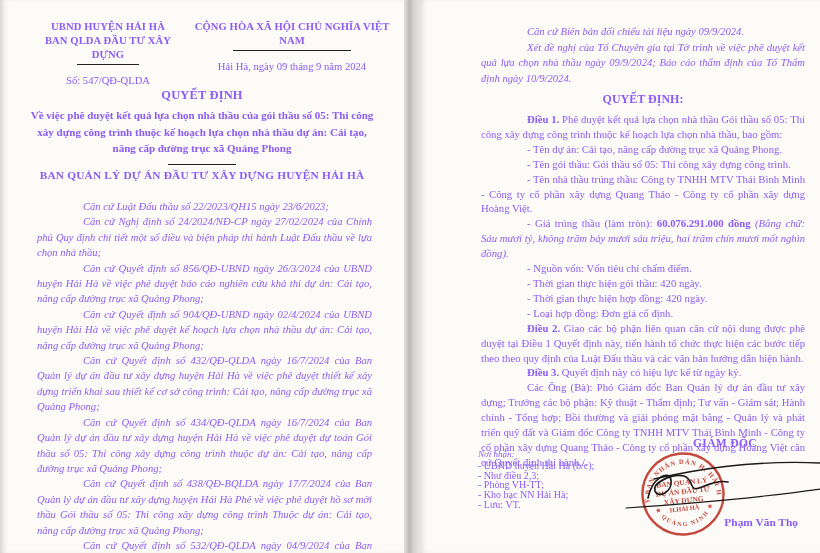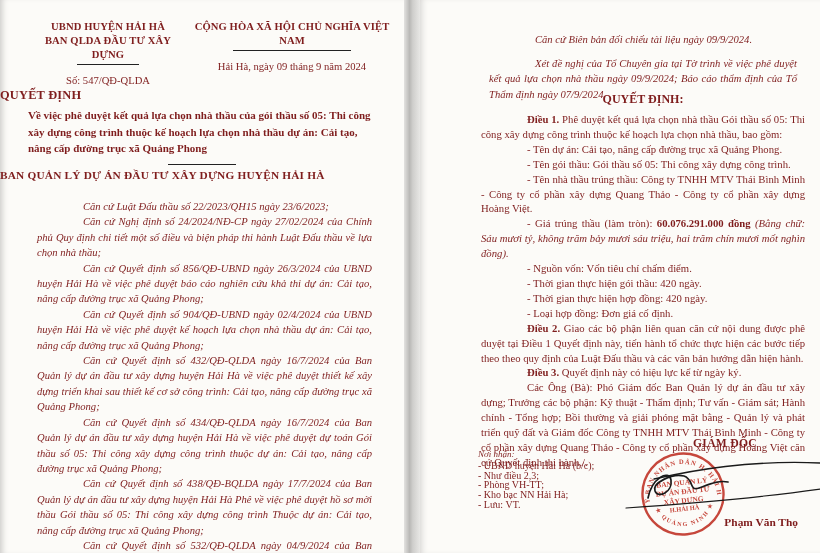--- a/index.html
+++ b/index.html
@@ -10,54 +10,54 @@
   }
   .scan{
     position:relative;
     width:820px;height:553px;
     overflow:hidden;
     background:#dddcda;
   }
   .page{
     position:absolute;top:0;height:553px;
     background:#fcfbf8;
-    color:#7f1d1d;
+    color:#8b5cf6;
   }
   .page-left{left:0;width:404px;box-shadow:inset 6px 0 6px -4px #c9c8c6;}
   .page-gap{
     position:absolute;top:0;left:404px;width:16px;height:553px;
     background:linear-gradient(90deg,#e3e2e0 0%,#b9b8b6 35%,#cfcecc 55%,#e8e7e5 100%);
   }
   .page-right{left:420px;width:400px;box-shadow:inset 5px 0 7px -4px #cfcecc;}
 
   
   .hdr-col{position:absolute;text-align:center;line-height:14px;}
   .hdr-left{top:20px;left:28px;width:160px;}
   .hdr-right{top:20px;left:192px;width:200px;}
   .hdr-b{font-weight:bold;font-size:10.6px;letter-spacing:.1px;}
   .hdr-b2{font-weight:bold;font-size:10.9px;}
   .hdr-rule{height:0;border-top:1.1px solid #222;margin:2px auto 0 auto;}
   .hdr-num{font-size:10.6px;margin-top:9px;}
   .hdr-date{font-size:10.6px;margin-top:9px;}
 
   
-  .title-block{position:absolute;top:88px;left:0;width:100%;text-align:left;}
+  .title-block{position:absolute;top:88px;left:0;width:100%;text-align:center;}
   .doc-title{font-weight:bold;font-size:12.4px;letter-spacing:.2px;}
   .doc-subject{font-weight:bold;font-size:11px;line-height:16.5px;width:348px;margin:4px auto 0 auto;}
   .title-rule{width:68px;border-top:1.3px solid #222;margin:7px auto 0 auto;height:0;}
   .issuer{font-weight:bold;font-size:11.3px;margin-top:4px;letter-spacing:.2px;}
 
   
   .recitals{position:absolute;top:199px;left:37px;width:335px;}
   .recital{
     margin:0;font-style:italic;font-size:10.6px;line-height:15.4px;
     text-align:justify;text-indent:46px;
   }
   .r-recitals{position:absolute;top:24px;left:61px;width:324px;}
-  .r-recital{margin:8px;font-style:italic;font-size:10.6px;line-height:15.6px;text-align:justify;text-indent:46px;font-family:Liberation Serif, serif;}
+  .r-recital{margin:0;font-style:italic;font-size:10.6px;line-height:15.6px;text-align:justify;text-indent:46px;font-family:Liberation Serif, serif;}
   .decision-heading{position:absolute;top:92px;left:61px;width:324px;text-align:center;font-weight:bold;font-size:12px;}
   .r-body{position:absolute;top:112px;left:61px;width:324px;}
   .body-p{margin:0;font-size:10.7px;line-height:14.9px;text-align:justify;text-indent:46px;font-family:Liberation Serif, serif;}
   .body-p .art{font-weight:bold;}
   .body-p .amount{font-weight:bold;}
   .body-p .words{font-style:italic;}
 
   
   .recipients{position:absolute;top:438px;left:58px;width:150px;}
   .recipients .rc-label{font-weight:normal;font-style:italic;font-size:9px;margin:12px 0 1px 0;}
@@ -105,21 +105,21 @@
       <p class="recital">Căn cứ Quyết định số 532/QĐ-QLDA ngày 04/9/2024 của Ban Quản lý dự án đầu tư xây dựng huyện Hải Hà về việc phê duyệt danh sách nhà thầu đáp ứng yêu cầu về kỹ thuật của Gói thầu số 05: Thi công xây dựng công trình thuộc kế hoạch lựa chọn nhà thầu dự án: Cải tạo, nâng cấp đường trục xã Quảng Phong;</p>
     </div>
   </div>
 
   <div class="page-gap"></div>
 
   <div class="page page-right">
 
     <div class="r-recitals">
       <p class="r-recital">Căn cứ Biên bản đối chiếu tài liệu ngày 09/9/2024.</p>
-      <p class="r-recital">Xét đề nghị của Tổ Chuyên gia tại Tờ trình về việc phê duyệt kết quả lựa chọn nhà thầu ngày 09/9/2024; Báo cáo thẩm định của Tổ Thẩm định ngày 07/9/2024.</p>
+      <p class="r-recital">Xét đề nghị của Tổ Chuyên gia tại Tờ trình về việc phê duyệt kết quả lựa chọn nhà thầu ngày 09/9/2024; Báo cáo thẩm định của Tổ Thẩm định ngày 10/9/2024.</p>
     </div>
 
     <div class="decision-heading">QUYẾT ĐỊNH:</div>
 
     <div class="r-body">
       <p class="body-p"><b class="art">Điều 1.</b><span> Phê duyệt kết quả lựa chọn nhà thầu Gói thầu số 05: Thi công xây dựng công trình thuộc kế hoạch lựa chọn nhà thầu, bao gồm:</span></p>
       <p class="body-p">- Tên dự án: Cải tạo, nâng cấp đường trục xã Quảng Phong.</p>
       <p class="body-p">- Tên gói thầu: Gói thầu số 05: Thi công xây dựng công trình.</p>
       <p class="body-p">- Tên nhà thầu trúng thầu: Công ty TNHH MTV Thái Bình Minh - Công ty cổ phần xây dựng Quang Thảo - Công ty cổ phần xây dựng Hoàng Việt.</p>
       <p class="body-p"><span>- Giá trúng thầu (làm tròn): </span><span class="amount">60.076.291.000 đồng </span><span class="words">(Bằng chữ: Sáu mươi tỷ, không trăm bảy mươi sáu triệu, hai trăm chín mươi mốt nghìn đồng).</span></p>

